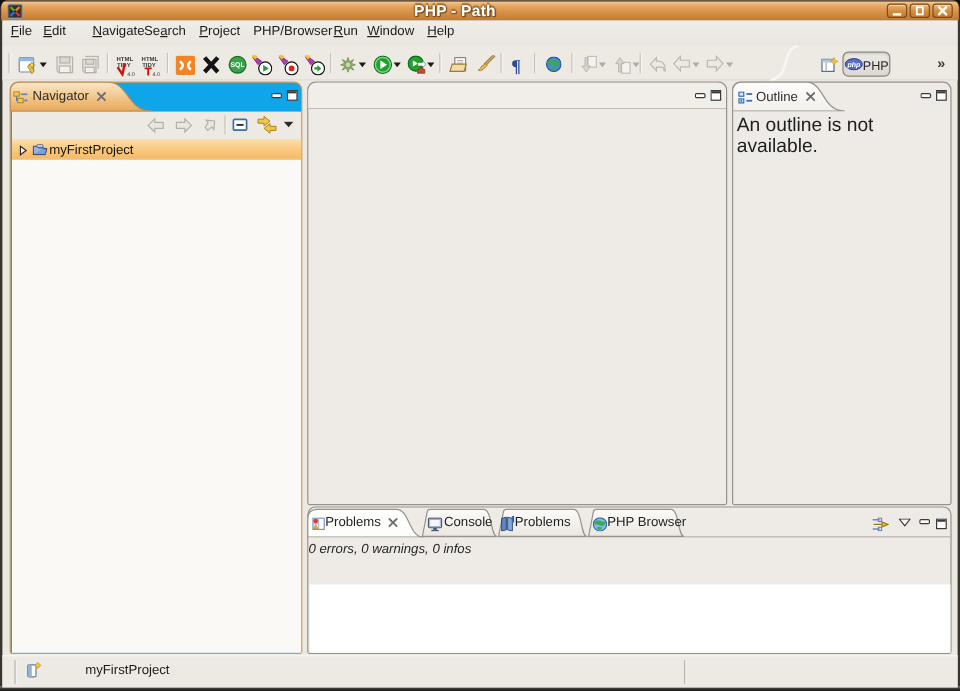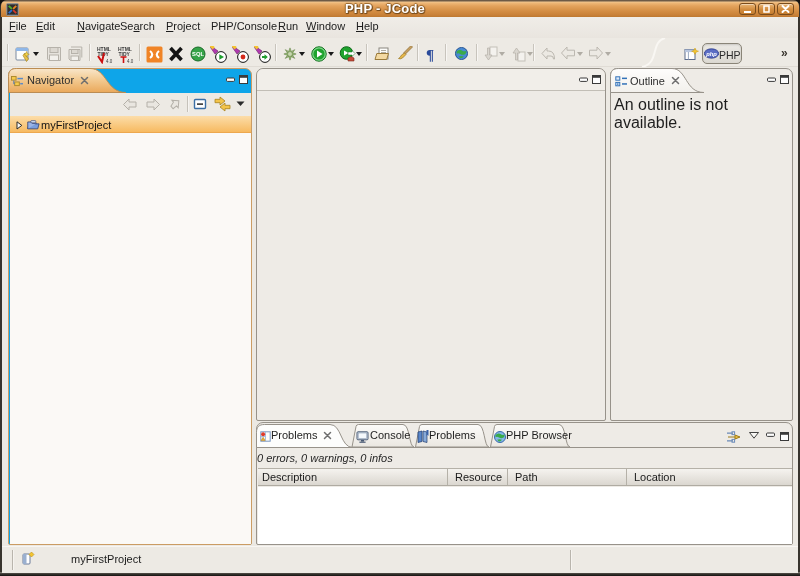--- a/index.html
+++ b/index.html
@@ -81,41 +81,41 @@
 
 <div id="titlebar"></div>
 <svg class="abs" style="left:6px;top:3px" width="13" height="13" viewBox="0 0 14 14">
  <rect x="0.5" y="0.5" width="13" height="13" rx="1.5" fill="#3a3a3a" stroke="#9a9a9a"></rect>
  <rect x="1.5" y="1.5" width="11" height="11" rx="1" fill="#2e2e2e" stroke="#6a6a6a" stroke-width=".6"></rect>
  <path d="M3 3 L6.3 6.3" stroke="#4caf2a" stroke-width="2"></path>
  <path d="M11 3 L7.7 6.3" stroke="#e8821e" stroke-width="2"></path>
  <path d="M3 11 L6.3 7.7" stroke="#2a6fd4" stroke-width="2"></path>
  <path d="M11 11 L7.7 7.7" stroke="#d43a2a" stroke-width="2"></path>
 </svg>
-<div id="wtitle">PHP - JCode</div>
+<div id="wtitle">PHP - Path</div>
 <div class="wbtn" style="left:739px"></div>
 <div class="wbtn" style="left:758px"></div>
 <div class="wbtn" style="left:777px"></div>
 <svg class="abs" style="left:739px;top:3px" width="17" height="12">
     <rect x="5" y="8" width="7" height="2" fill="#fff"></rect>
   </svg>
 <svg class="abs" style="left:758px;top:3px" width="17" height="12">
     <rect x="6" y="3" width="5" height="6" fill="none" stroke="#fff" stroke-width="1.5"></rect>
   </svg>
 <svg class="abs" style="left:777px;top:3px" width="17" height="12">
     <path d="M5.5 3 L11.5 9 M11.5 3 L5.5 9" stroke="#fff" stroke-width="2" stroke-linecap="round"></path>
   </svg>
 
 <div id="menubar"></div>
 <span class="mi" style="left:9px"><u>F</u>ile</span>
 <span class="mi" style="left:36px"><u>E</u>dit</span>
 <span class="mi" style="left:77px"><u>N</u>avigate</span>
 <span class="mi" style="left:120px">Se<u>a</u>rch</span>
 <span class="mi" style="left:166px"><u>P</u>roject</span>
-<span class="mi" style="left:211px">PHP/Console</span>
+<span class="mi" style="left:211px">PHP/Browser</span>
 <span class="mi" style="left:278px"><u>R</u>un</span>
 <span class="mi" style="left:306px"><u>W</u>indow</span>
 <span class="mi" style="left:356px"><u>H</u>elp</span>
 
 <div id="toolbar"></div>
 <svg class="abs" style="left:635px;top:38px" width="40" height="29" viewBox="0 0 40 29">
  <path d="M30 0 C15 4 25 25 7 29" fill="none" stroke="#f9f7f3" stroke-width="2"></path>
  </svg>
 <div class="tsep" style="left:7px"></div>
 <div class="tsep" style="left:89px"></div>
@@ -451,34 +451,20 @@
   <svg style="position:absolute;left:509px;top:9px" width="11" height="10">
       <rect x="0.5" y="1" width="8" height="3.4" rx="1" fill="#fdfdfd" stroke="#3a3a3a"></rect>
     </svg>
   <svg style="position:absolute;left:523px;top:9px" width="11" height="10">
       <rect x="0.5" y="0.5" width="8" height="8" fill="#fdfdfd" stroke="#3a3a3a"></rect>
       <rect x="1" y="1" width="7" height="1.8" fill="#3a3a3a"></rect>
     </svg>
   <div id="binfo">
       <span>0 errors, 0 warnings, 0 infos</span>
     </div>
-  <div id="bheader">
-    <div class="hcell" style="left:0;width:190px">
-        <span style="left:4px">Description</span>
-      </div>
-    <div class="hcell" style="left:190px;width:60px">
-        <span>Resource</span>
-      </div>
-    <div class="hcell" style="left:250px;width:119px">
-        <span>Path</span>
-      </div>
-    <div class="hcell" style="left:369px;width:165px;border-right:none">
-        <span>Location</span>
-      </div>
-  </div>
   <div id="bbody"></div>
 </div>
 
 <div id="status">
   <div class="vsep" style="left:10px"></div>
   <div class="vsep" style="left:568px"></div>
 </div>
 <svg class="abs" style="left:22px;top:551px" width="14" height="14" viewBox="0 0 14 14">
   <rect x="1" y="3" width="7" height="10" rx="1" fill="#fff" stroke="#6a7a9a"></rect>
   <rect x="1" y="3" width="3.5" height="10" fill="#9ab0d0"></rect>

